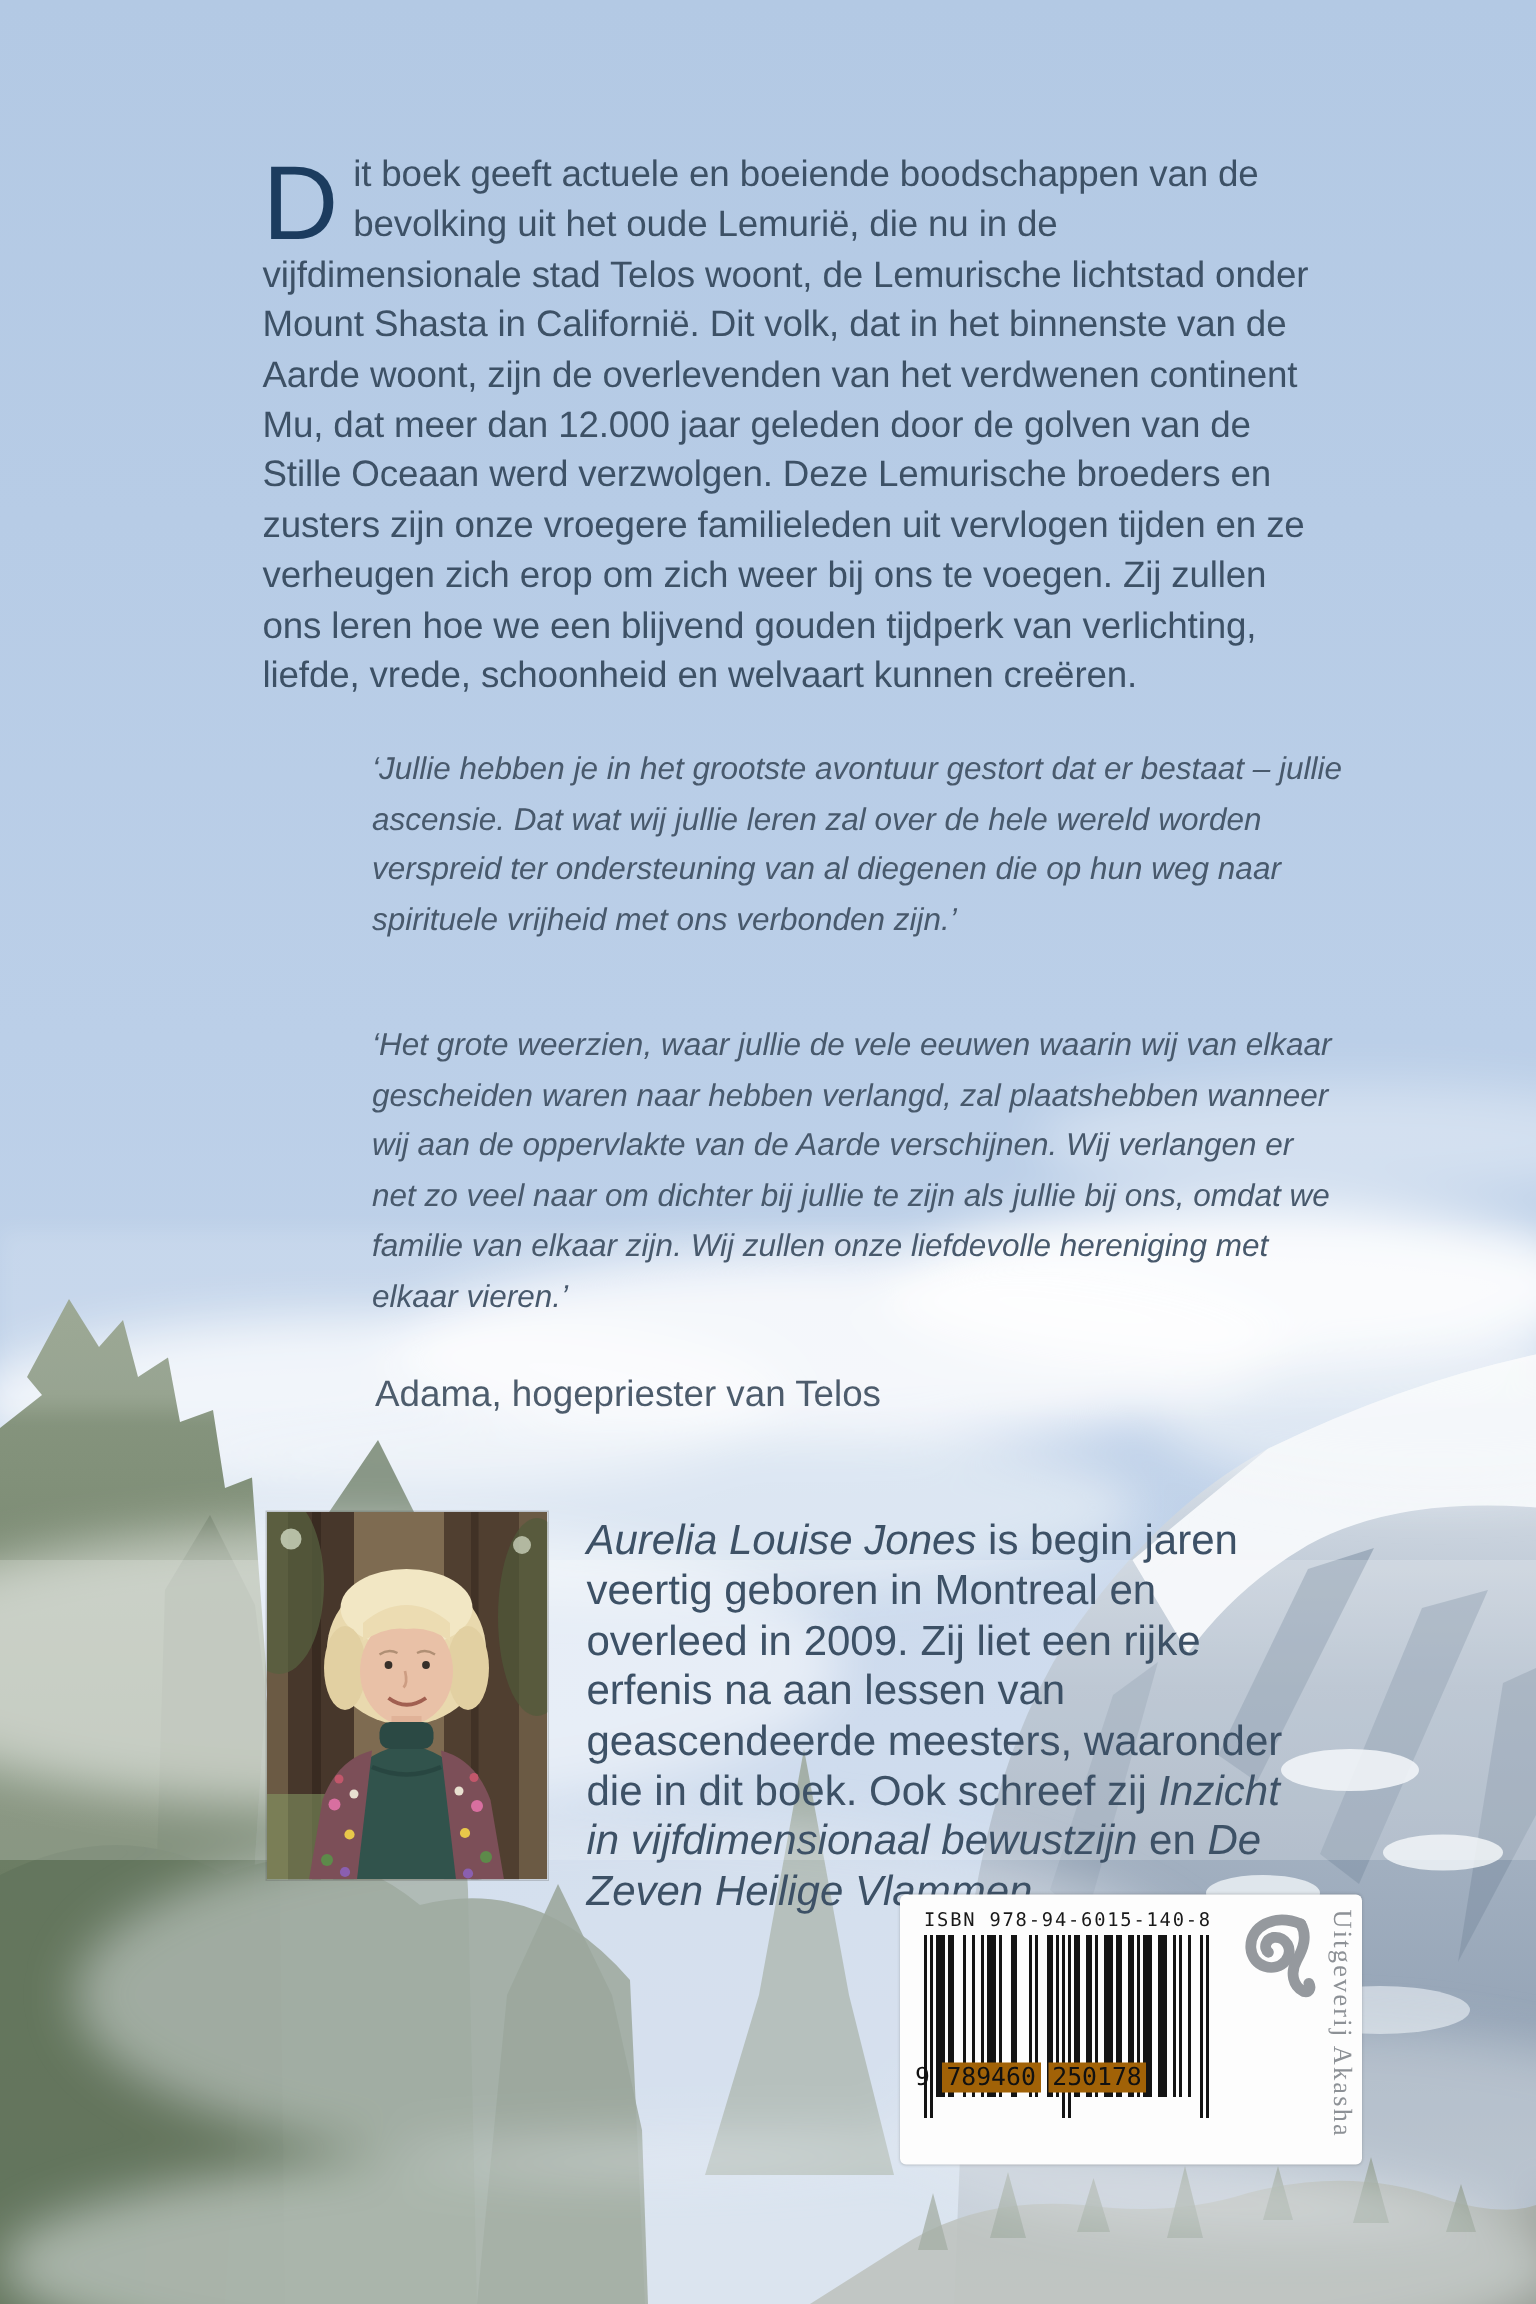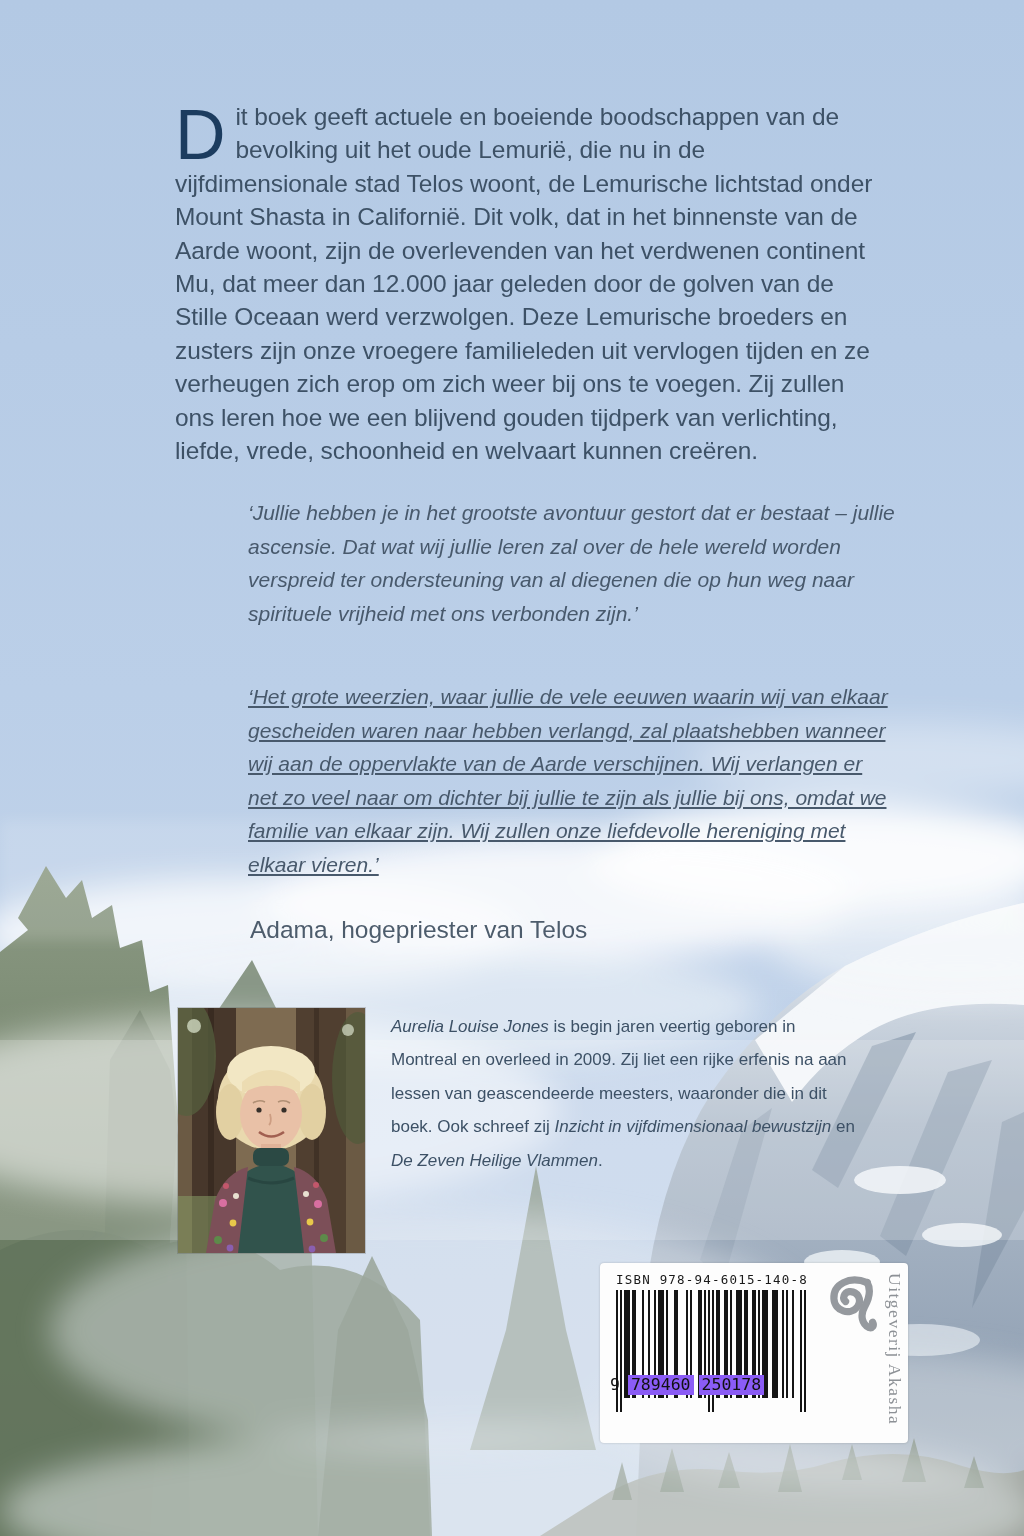--- a/index.html
+++ b/index.html
@@ -36,37 +36,37 @@
     font-weight:400;
   }
 
   
   .quote{
     position:absolute;left:248px;width:648px;margin:0;
     font-size:21px;line-height:33.6px;
     font-style:italic;color:var(--quote-text);
   }
   .quote1{top:496px;}
-  .quote2{top:680px;text-decoration:underline;}
+  .quote2{top:680px;}
   .attribution{
     position:absolute;left:248px;top:914px;margin:2px;
     font-size:24.5px;color:#4d5c6c;
   }
 
   
   .author{position:absolute;left:178px;top:1008px;width:700px;display:flex;}
   .photo{
     width:187px;height:245px;flex:0 0 187px;
     box-shadow:0 0 0 1px rgba(80,80,80,.25);
     overflow:hidden;
   }
   .photo svg{display:block;width:100%;height:100%;}
   .bio{
     margin:2px 16px 0 26px;width:486px;
-    font-size:17px;line-height:33.4px;color:var(--body-text);
+    font-size:28px;line-height:33.4px;color:var(--body-text);
   }
   .ital{font-style:italic;}
 
   
   .isbn-box{
     position:absolute;left:600px;top:1263px;width:308px;height:180px;
     background:#fdfdfd;border-radius:4px;
     display:flex;
     box-shadow:0 0 2px rgba(60,60,60,.3);
   }
@@ -84,21 +84,21 @@
   .bars .m{width:2px;height:108px;}
   .bars .m.b{background:#141414;}
   .bars .m.g{height:122px;}
   .bc-digits{
     position:absolute;left:10px;top:112px;width:196px;
     display:flex;align-items:flex-start;
     font-family:"DejaVu Sans Mono","Liberation Mono",monospace;
     font-size:16.5px;color:#111;line-height:20px;
   }
   .bc-digits .d9{margin-right:8px;}
-  .bc-digits .grp{background:#8b5cf6;padding:0 3px;margin-right:5px;}
+  .bc-digits .grp{background:#a16207;padding:0 3px;margin-right:5px;}
 
   .bc-right{flex:1;display:flex;padding-top:10px;}
   .logo-wrap{width:58px;padding-left:2px;}
   .pub-vert{
     writing-mode:vertical-rl;
     font-family:"Liberation Serif","DejaVu Serif",serif;
     font-size:17.5px;letter-spacing:1.5px;
     color:var(--publisher-gray);
     height:158px;margin-left:2px;
   }

